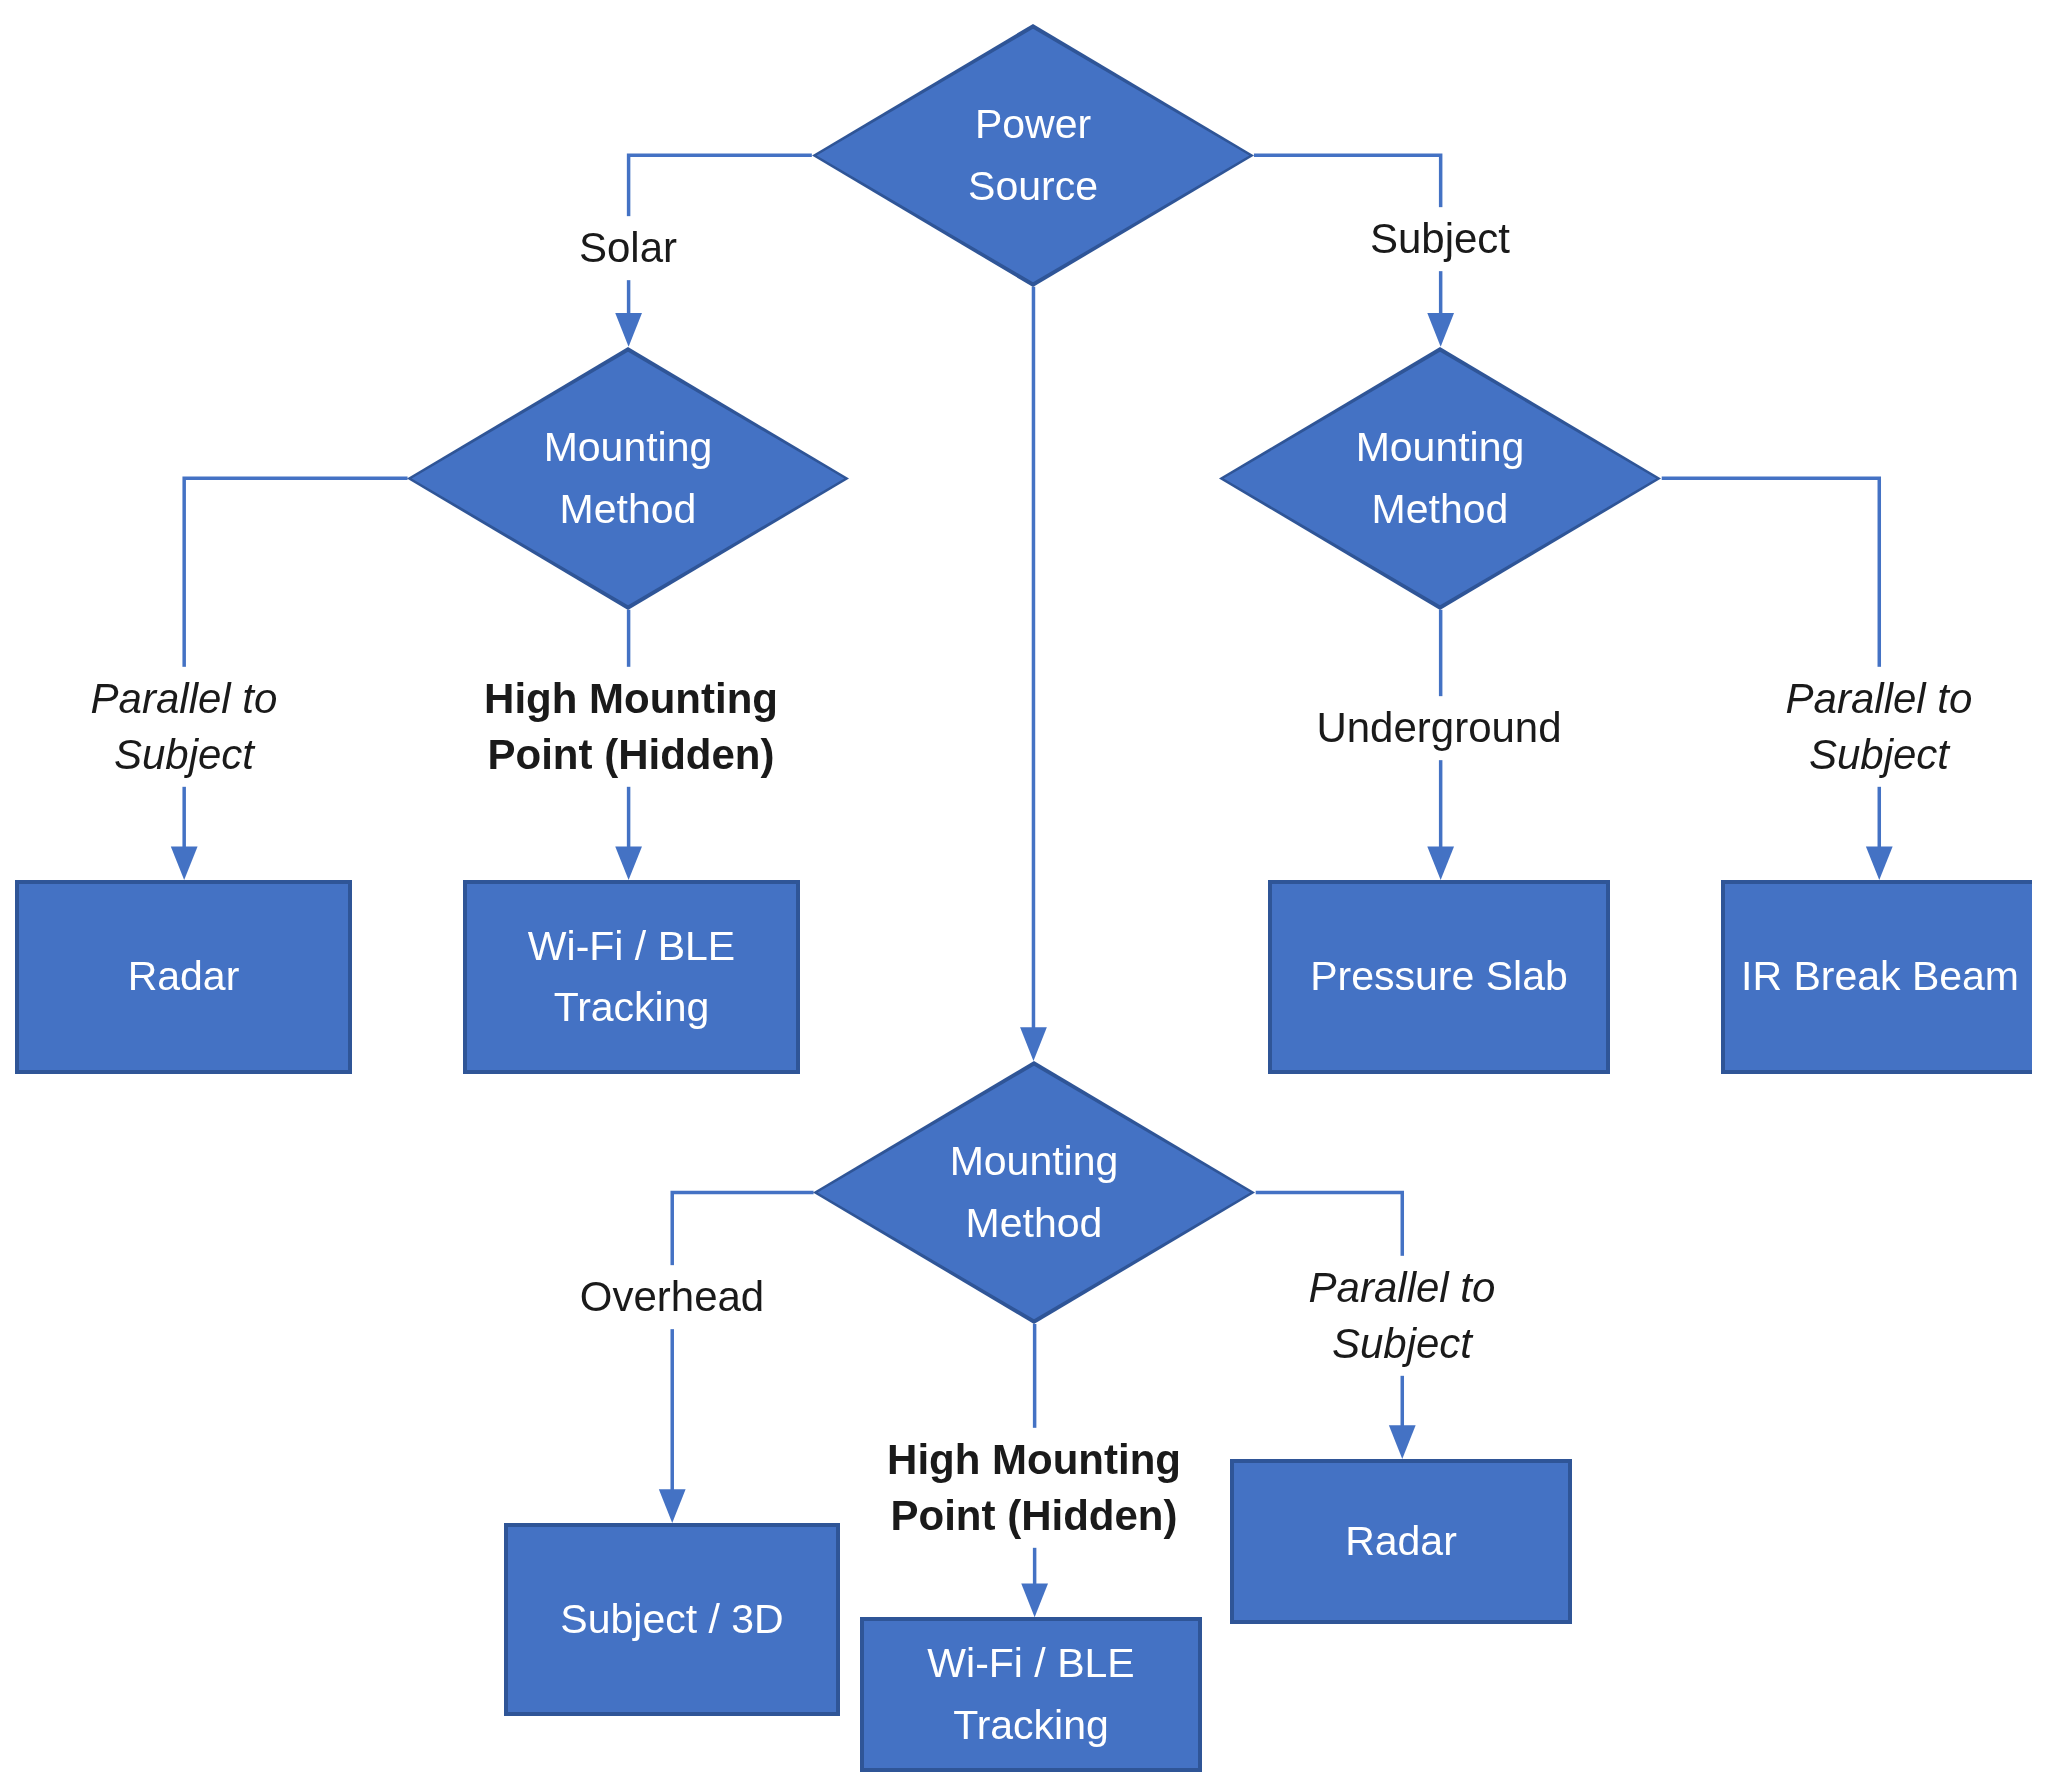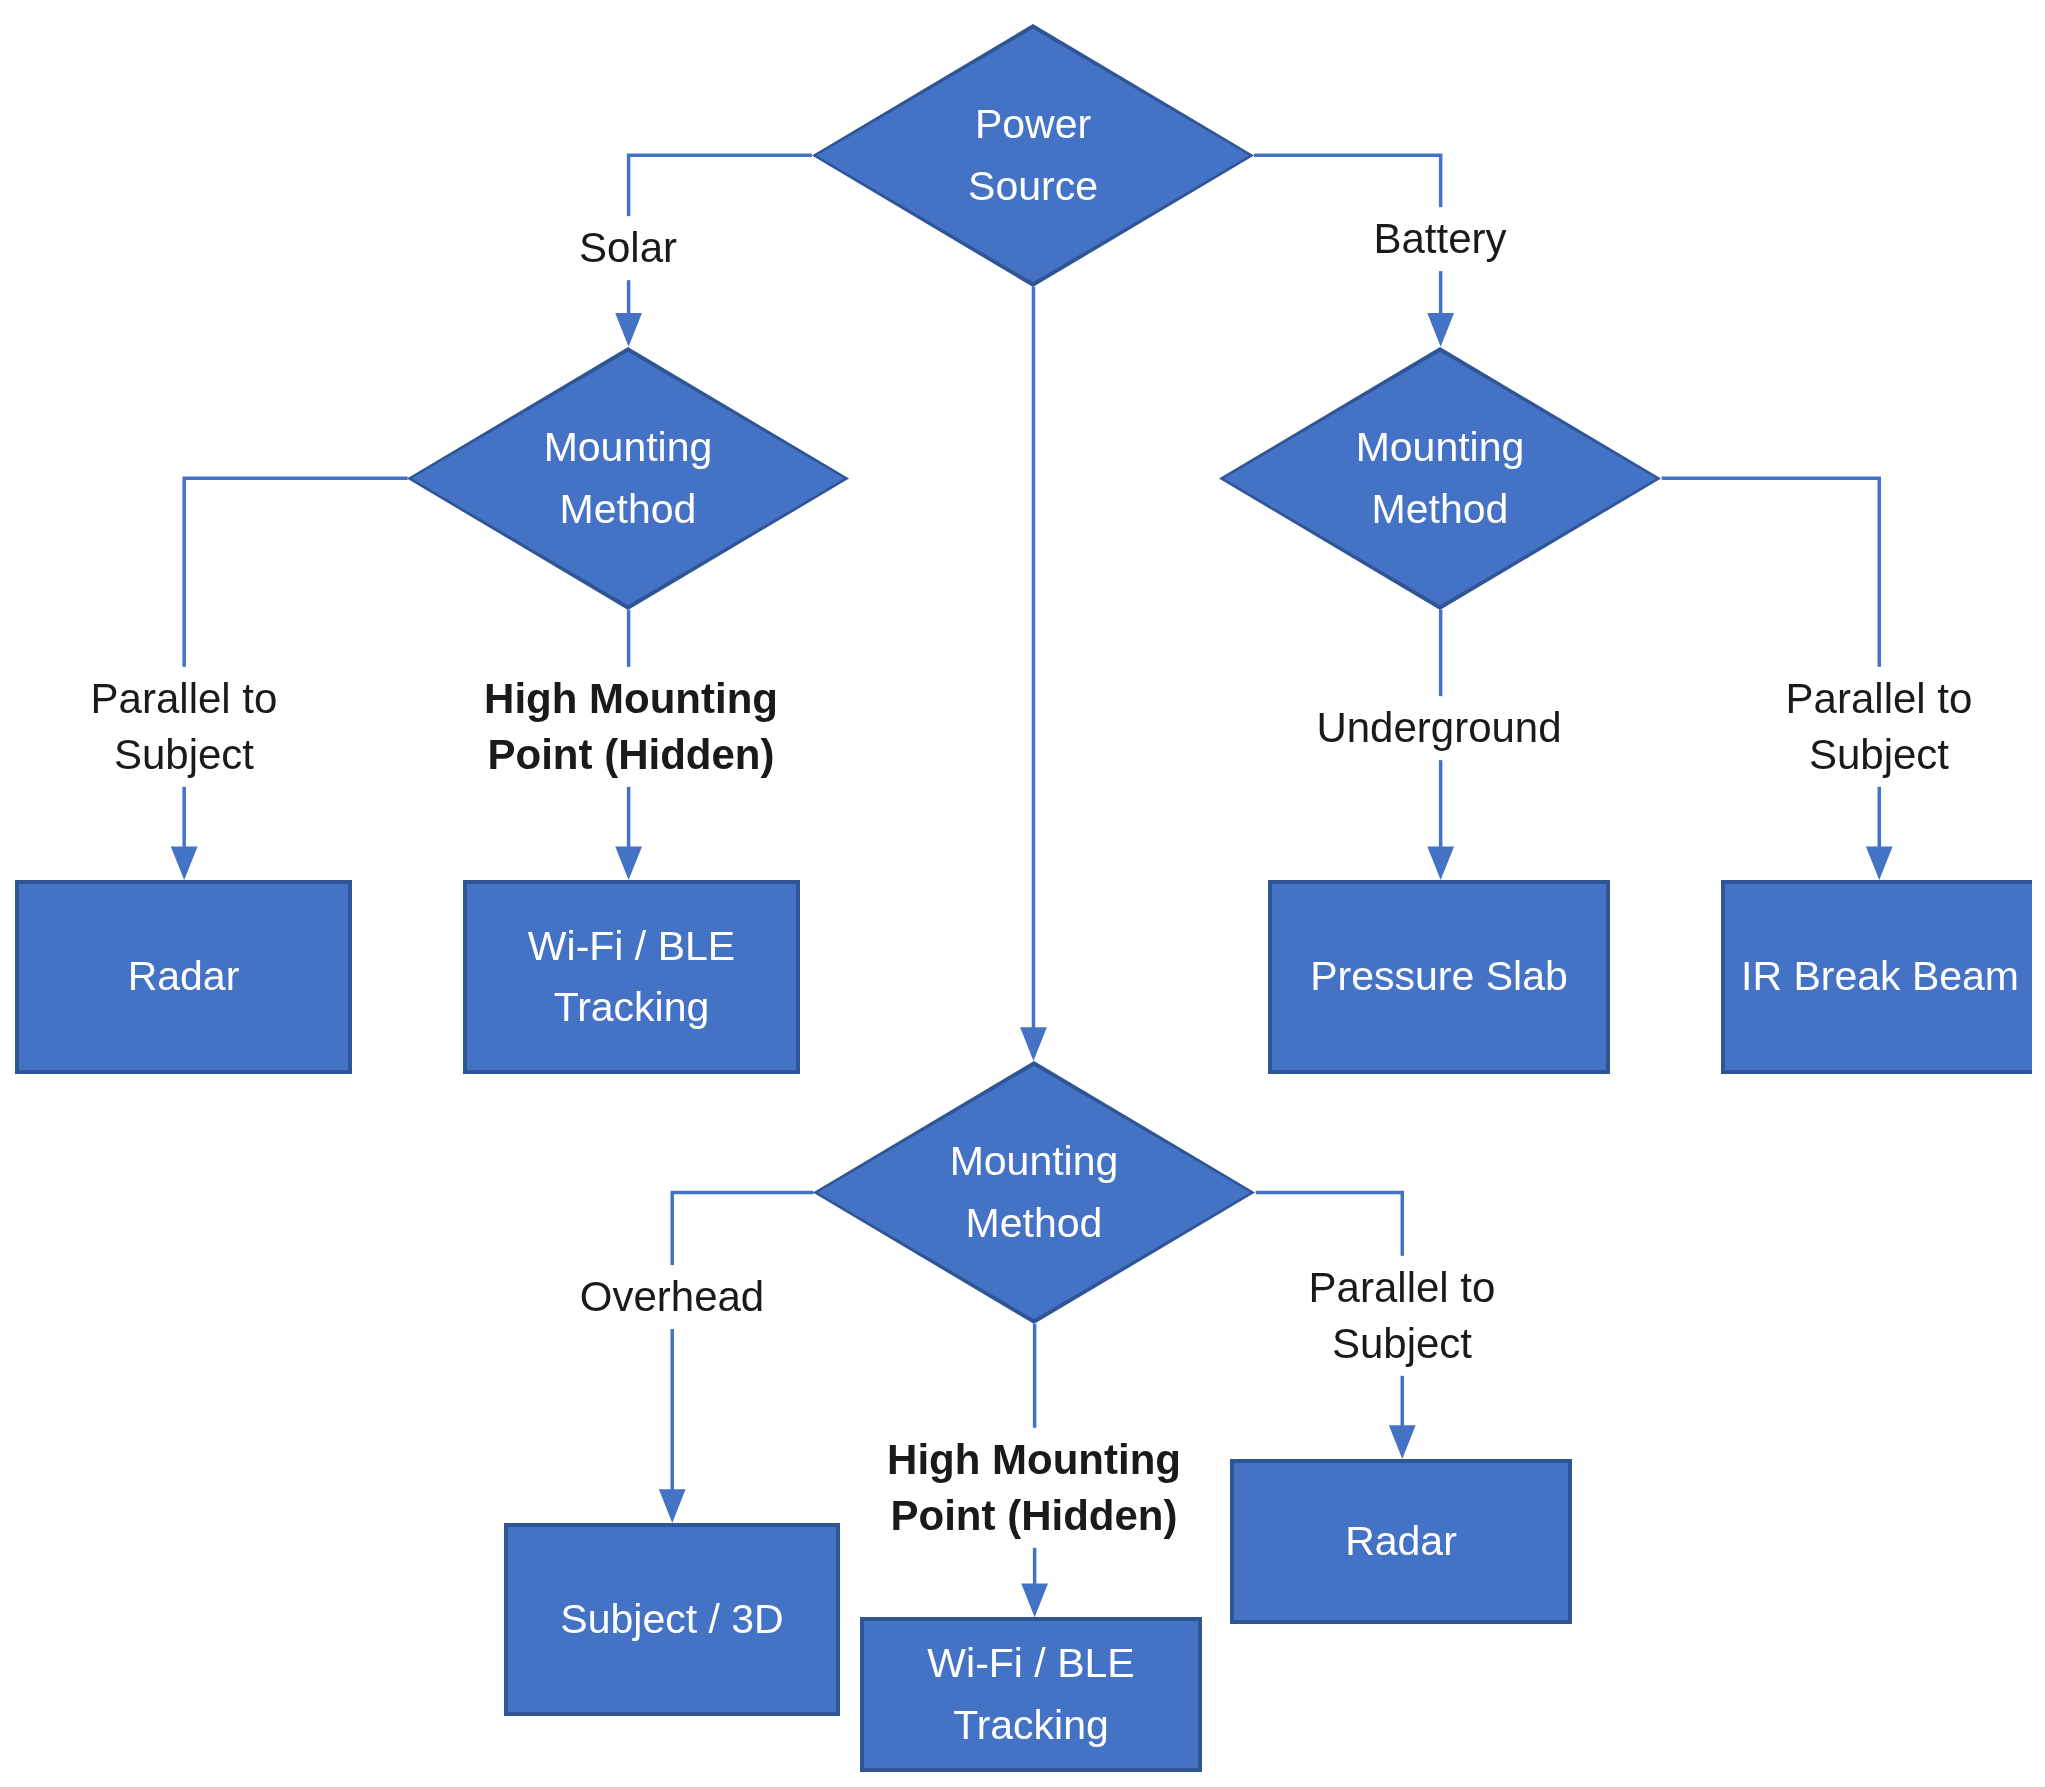--- a/index.html
+++ b/index.html
@@ -69,21 +69,21 @@
     transform: translate(-50%, -50%);
     background: #ffffff;
     color: #1a1a1a;
     font-size: 42px;
     line-height: 1.35;
     text-align: center;
     padding: 3.5px 11.6px;
     white-space: nowrap;
   }
   .edge-label.wrap { white-space: normal; }
-  .edge-label.w440 { width: 256px; }
+  .edge-label.w440 { width: 256px; font-style: italic; }
   .edge-label.w560 { width: 326px; font-weight: bold; }
 </style>
 </head>
 <body>
 
 <div class="canvas">
 
   <svg class="connector-layer" viewBox="0 0 3516 3072" xmlns="http://www.w3.org/2000/svg">
     <g>
       <path d="M 1395 267 L 1080 267 L 1080 542"></path>
@@ -173,21 +173,21 @@
 
   <div class="node-box" style="left:1230px; top:1459px; width:342px; height:165px;">
     <span class="box-label">Radar</span>
   </div>
 
   <div class="node-box" style="left:860px; top:1617px; width:342px; height:155px;">
     <span class="box-label">Wi-Fi / BLE Tracking</span>
   </div>
 
   <div class="edge-label" style="left:628px; top:248px;">Solar</div>
-  <div class="edge-label" style="left:1440px; top:239px;">Battery</div>
+  <div class="edge-label" style="left:1440px; top:239px;">Subject</div>
   <div class="edge-label wrap w440" style="left:184px; top:727px;">Parallel to Subject</div>
   <div class="edge-label wrap w560" style="left:631px; top:727px;">High Mounting Point (Hidden)</div>
   <div class="edge-label" style="left:1439px; top:728px;">Underground</div>
   <div class="edge-label wrap w440" style="left:1879px; top:727px;">Parallel to Subject</div>
   <div class="edge-label" style="left:672px; top:1297px;">Overhead</div>
   <div class="edge-label wrap w560" style="left:1034px; top:1488px;">High Mounting Point (Hidden)</div>
   <div class="edge-label wrap w440" style="left:1402px; top:1316px;">Parallel to Subject</div>
 
 </div>
 

